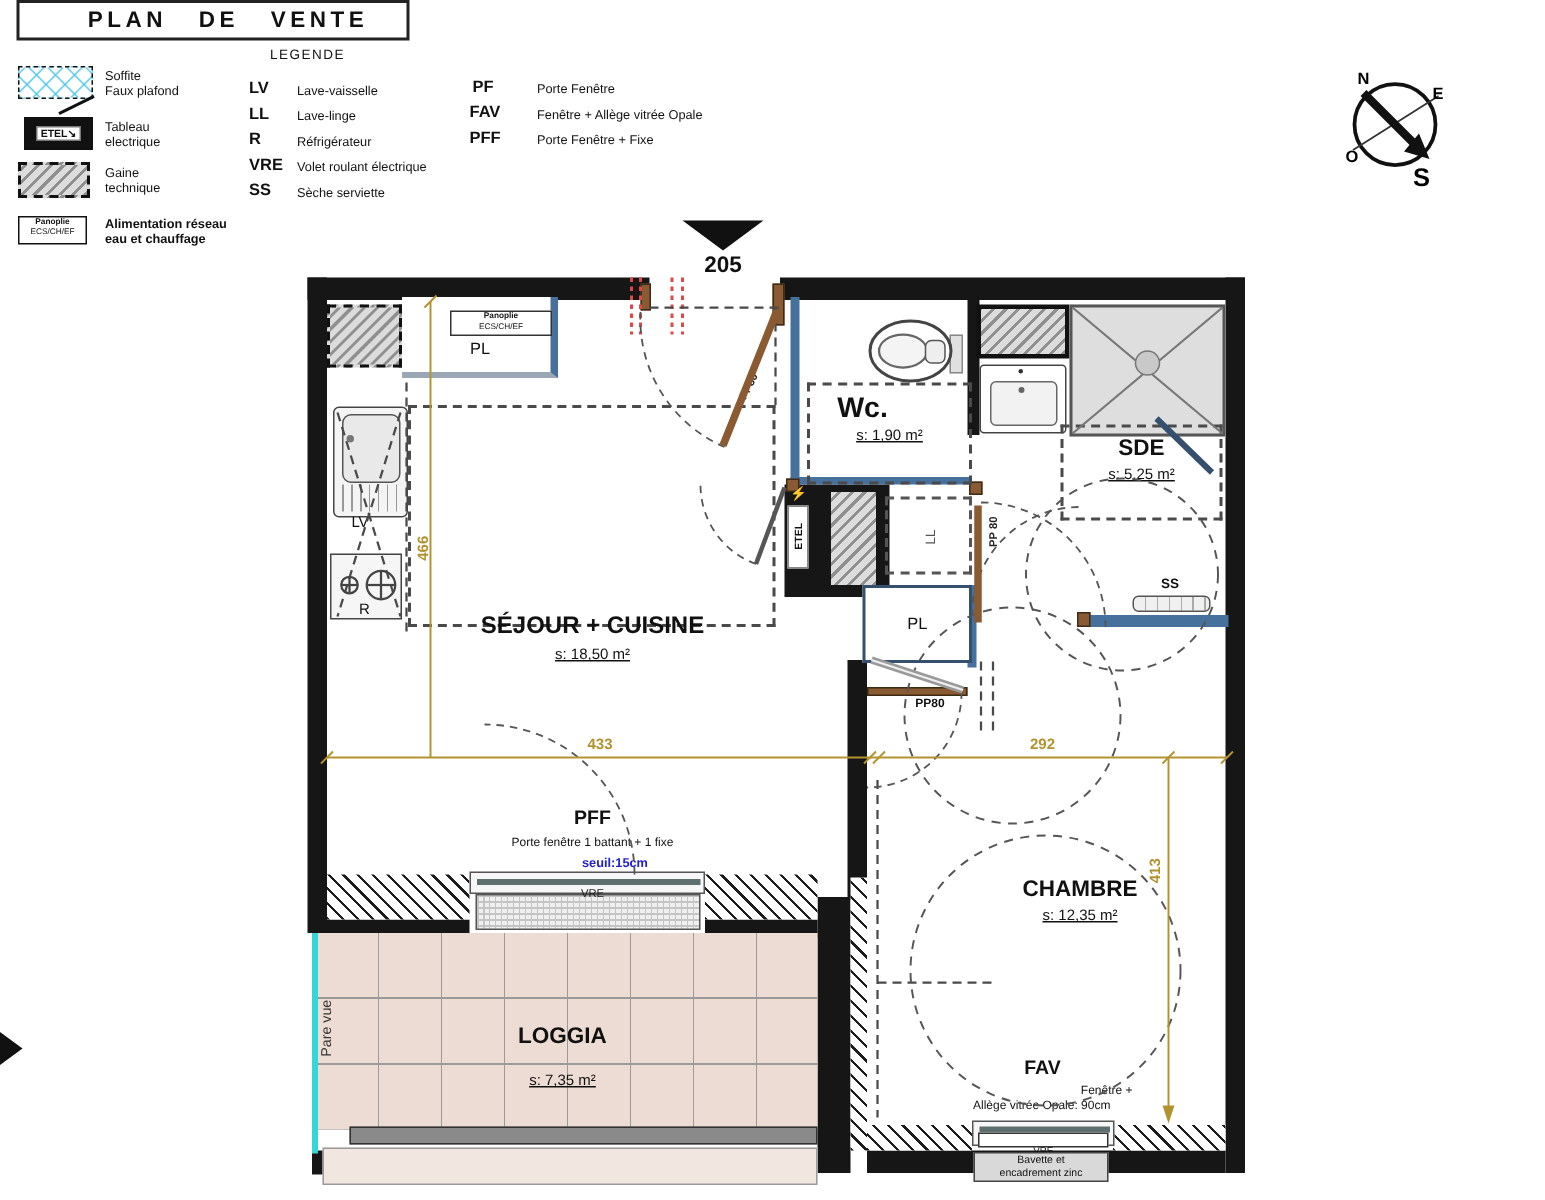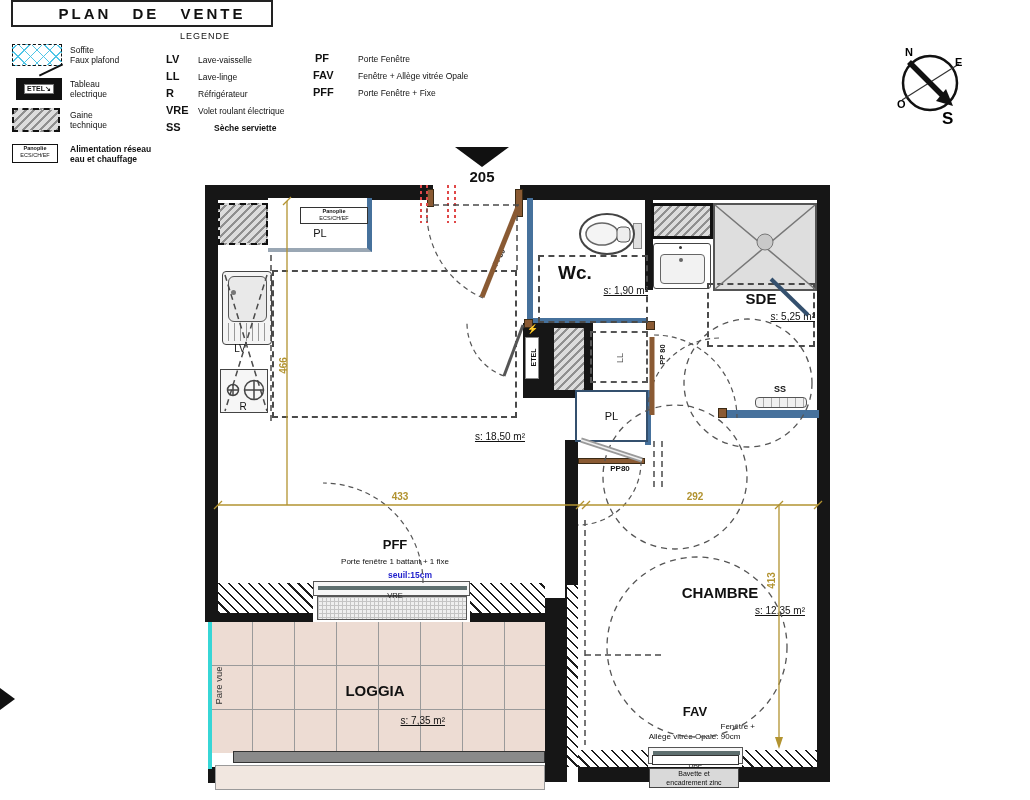--- a/index.html
+++ b/index.html
@@ -6,21 +6,21 @@
     font-family:"Liberation Sans",sans-serif;color:#111;}
   .abs{position:absolute;}
   .w{position:absolute;background:#161616;}
   .part{position:absolute;background:#46719c;}
   .post{position:absolute;background:#8a5a33;border:1px solid #3c2b15;box-sizing:border-box;}
   .hatch{position:absolute;background:repeating-linear-gradient(45deg,#1c1c1c 0 1.5px,transparent 1.5px 7px),#fff;}
   .gbox{position:absolute;border:2px dashed #111;box-sizing:border-box;
     background:repeating-linear-gradient(-45deg,#8f8f8f 0 2px,#dcdcdc 2px 6px);}
   .dashbox{position:absolute;border:2px dashed #4a4a4a;box-sizing:border-box;background:transparent;}
   .lbl{position:absolute;font-weight:bold;text-align:center;line-height:1.1;}
-  .area{position:absolute;font-size:10px;text-align:right;text-decoration:underline;}
+  .area{position:absolute;font-size:10px;text-align:center;text-decoration:underline;}
   .dimlbl{position:absolute;color:#b29330;font-weight:bold;font-size:10px;text-align:center;}
   .legrow{position:absolute;font-size:8.5px;line-height:1.15;}
   .legabbr{position:absolute;font-weight:bold;font-size:11px;}
   .leglab{position:absolute;font-size:8.5px;text-align:right;}
   .mesh{position:absolute;border:1px solid #555;box-sizing:border-box;
     background:repeating-linear-gradient(to right,#c4c4c4 0 1px,transparent 1px 4px),
                repeating-linear-gradient(to bottom,#c4c4c4 0 1px,transparent 1px 4px),#efefef;}
   .winframe{position:absolute;background:#f7f7f7;border:1px solid #555;box-sizing:border-box;}
   .glass{position:absolute;background:#5e6f6f;}
   .tiles{position:absolute;background:
@@ -71,21 +71,21 @@
 
 <div class="legabbr" style="left:166px;top:53px;">LV</div>
 <div class="leglab" style="left:198px;top:55px;">Lave-vaisselle</div>
 <div class="legabbr" style="left:166px;top:70px;">LL</div>
 <div class="leglab" style="left:198px;top:72px;">Lave-linge</div>
 <div class="legabbr" style="left:166px;top:87px;">R</div>
 <div class="leglab" style="left:198px;top:89px;">Réfrigérateur</div>
 <div class="legabbr" style="left:166px;top:104px;">VRE</div>
 <div class="leglab" style="left:198px;top:106px;">Volet roulant électrique</div>
 <div class="legabbr" style="left:166px;top:121px;">SS</div>
-<div class="leglab" style="left:214px;top:123px;font-weight:bold;">Sèche serviette</div>
+<div class="leglab" style="left:198px;top:123px;">Sèche serviette</div>
 
 <div class="legabbr" style="left:315px;top:52px;">PF</div>
 <div class="leglab" style="left:358px;top:54px;">Porte Fenêtre</div>
 <div class="legabbr" style="left:313px;top:69px;">FAV</div>
 <div class="leglab" style="left:358px;top:71px;">Fenêtre + Allège vitrée Opale</div>
 <div class="legabbr" style="left:313px;top:86px;">PFF</div>
 <div class="leglab" style="left:358px;top:88px;">Porte Fenêtre + Fixe</div>
 
 <svg style="left:885px;top:38px;" width="95" height="95" viewBox="0 0 95 95">
   <circle cx="45" cy="45" r="27" fill="none" stroke="#111" stroke-width="2.5"></circle>
@@ -182,20 +182,21 @@
     <div style="position:absolute;left:25px;top:14px;width:4px;height:4px;border-radius:50%;background:#666;"></div>
   </div>
   <div class="abs" style="left:508px;top:18px;width:104px;height:88px;background:#dedede;border:2px solid #555;box-sizing:border-box;"></div>
   <div class="dashbox" style="left:502px;top:98px;width:108px;height:64px;"></div>
   <div class="lbl" style="left:502px;top:106px;width:108px;font-size:15px;">SDE</div>
   <div class="area" style="left:502px;top:126px;width:108px;">s: 5,25 m²</div>
   <div class="abs" style="left:560px;top:199px;width:30px;font-size:9px;font-weight:bold;text-align:center;">SS</div>
   <div class="abs" style="left:550px;top:212px;width:52px;height:11px;border:1.5px solid #555;border-radius:4px;box-sizing:border-box;background:repeating-linear-gradient(to right,#f0f0f0 0 7px,#aaa 7px 8px);"></div>
 
   <div class="dashbox" style="left:67px;top:85px;width:245px;height:148px;"></div>
+  <div class="lbl" style="left:60px;top:224px;width:260px;font-size:16px;background:transparent;">SÉJOUR + CUISINE</div>
   <div class="area" style="left:60px;top:246px;width:260px;">s: 18,50 m²</div>
 
   <div class="lbl" style="left:430px;top:400px;width:170px;font-size:15px;">CHAMBRE</div>
   <div class="area" style="left:430px;top:420px;width:170px;">s: 12,35 m²</div>
 
   <div class="lbl" style="left:140px;top:353px;width:100px;font-size:13px;">PFF</div>
   <div class="abs" style="left:90px;top:372px;width:200px;font-size:8px;text-align:center;">Porte fenêtre 1 battant + 1 fixe</div>
   <div class="abs" style="left:150px;top:385px;width:110px;font-size:8.5px;font-weight:bold;color:#2121cc;text-align:center;">seuil:15cm</div>
   <div class="winframe" style="left:108px;top:396px;width:157px;height:15px;">
     <div class="glass" style="left:4px;top:4px;width:149px;height:4px;"></div>

